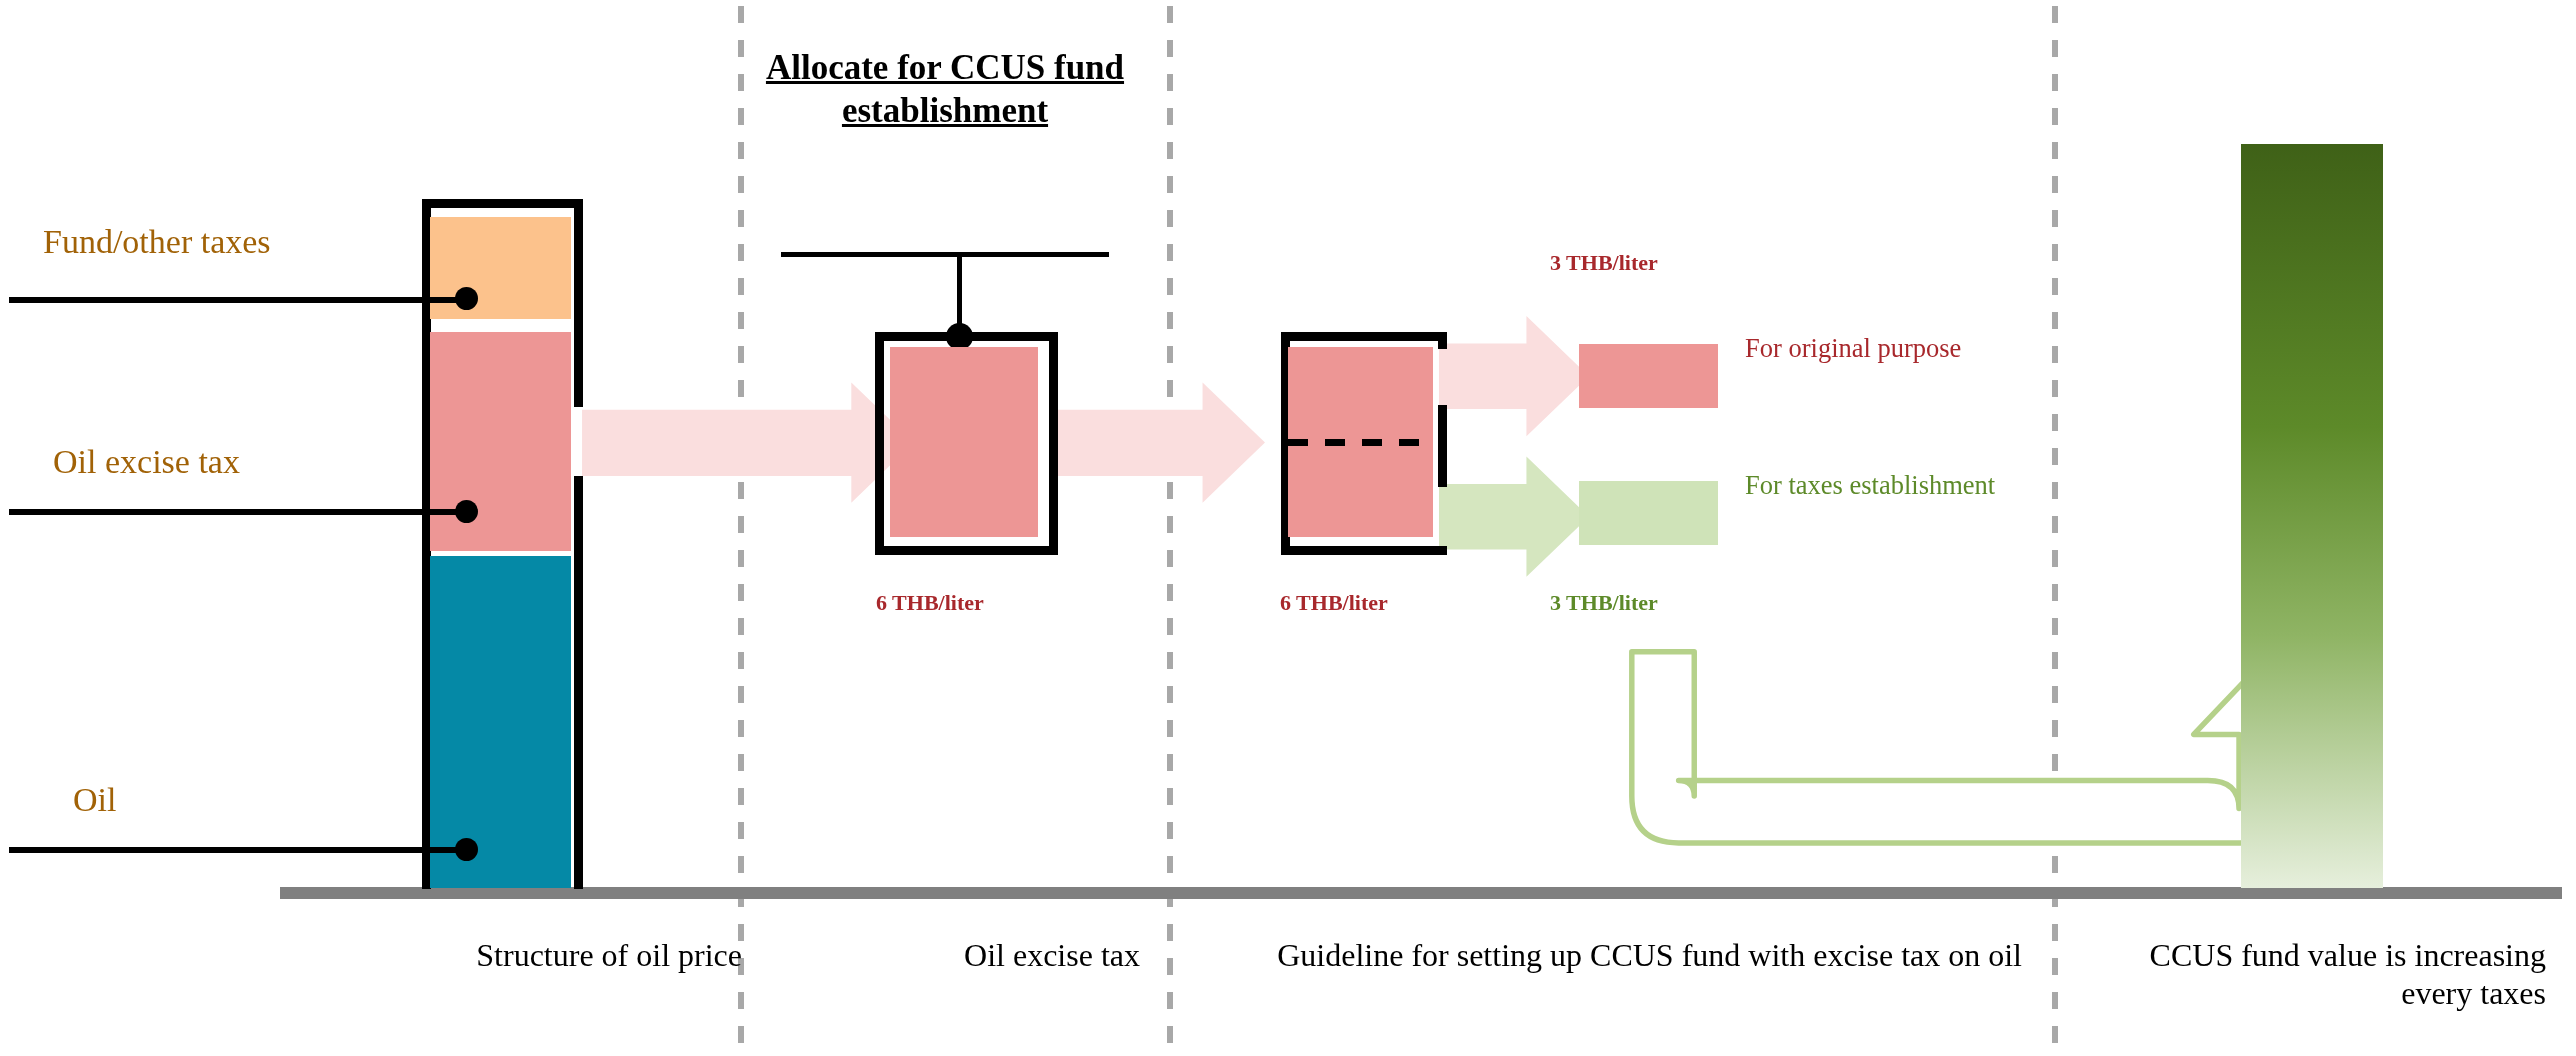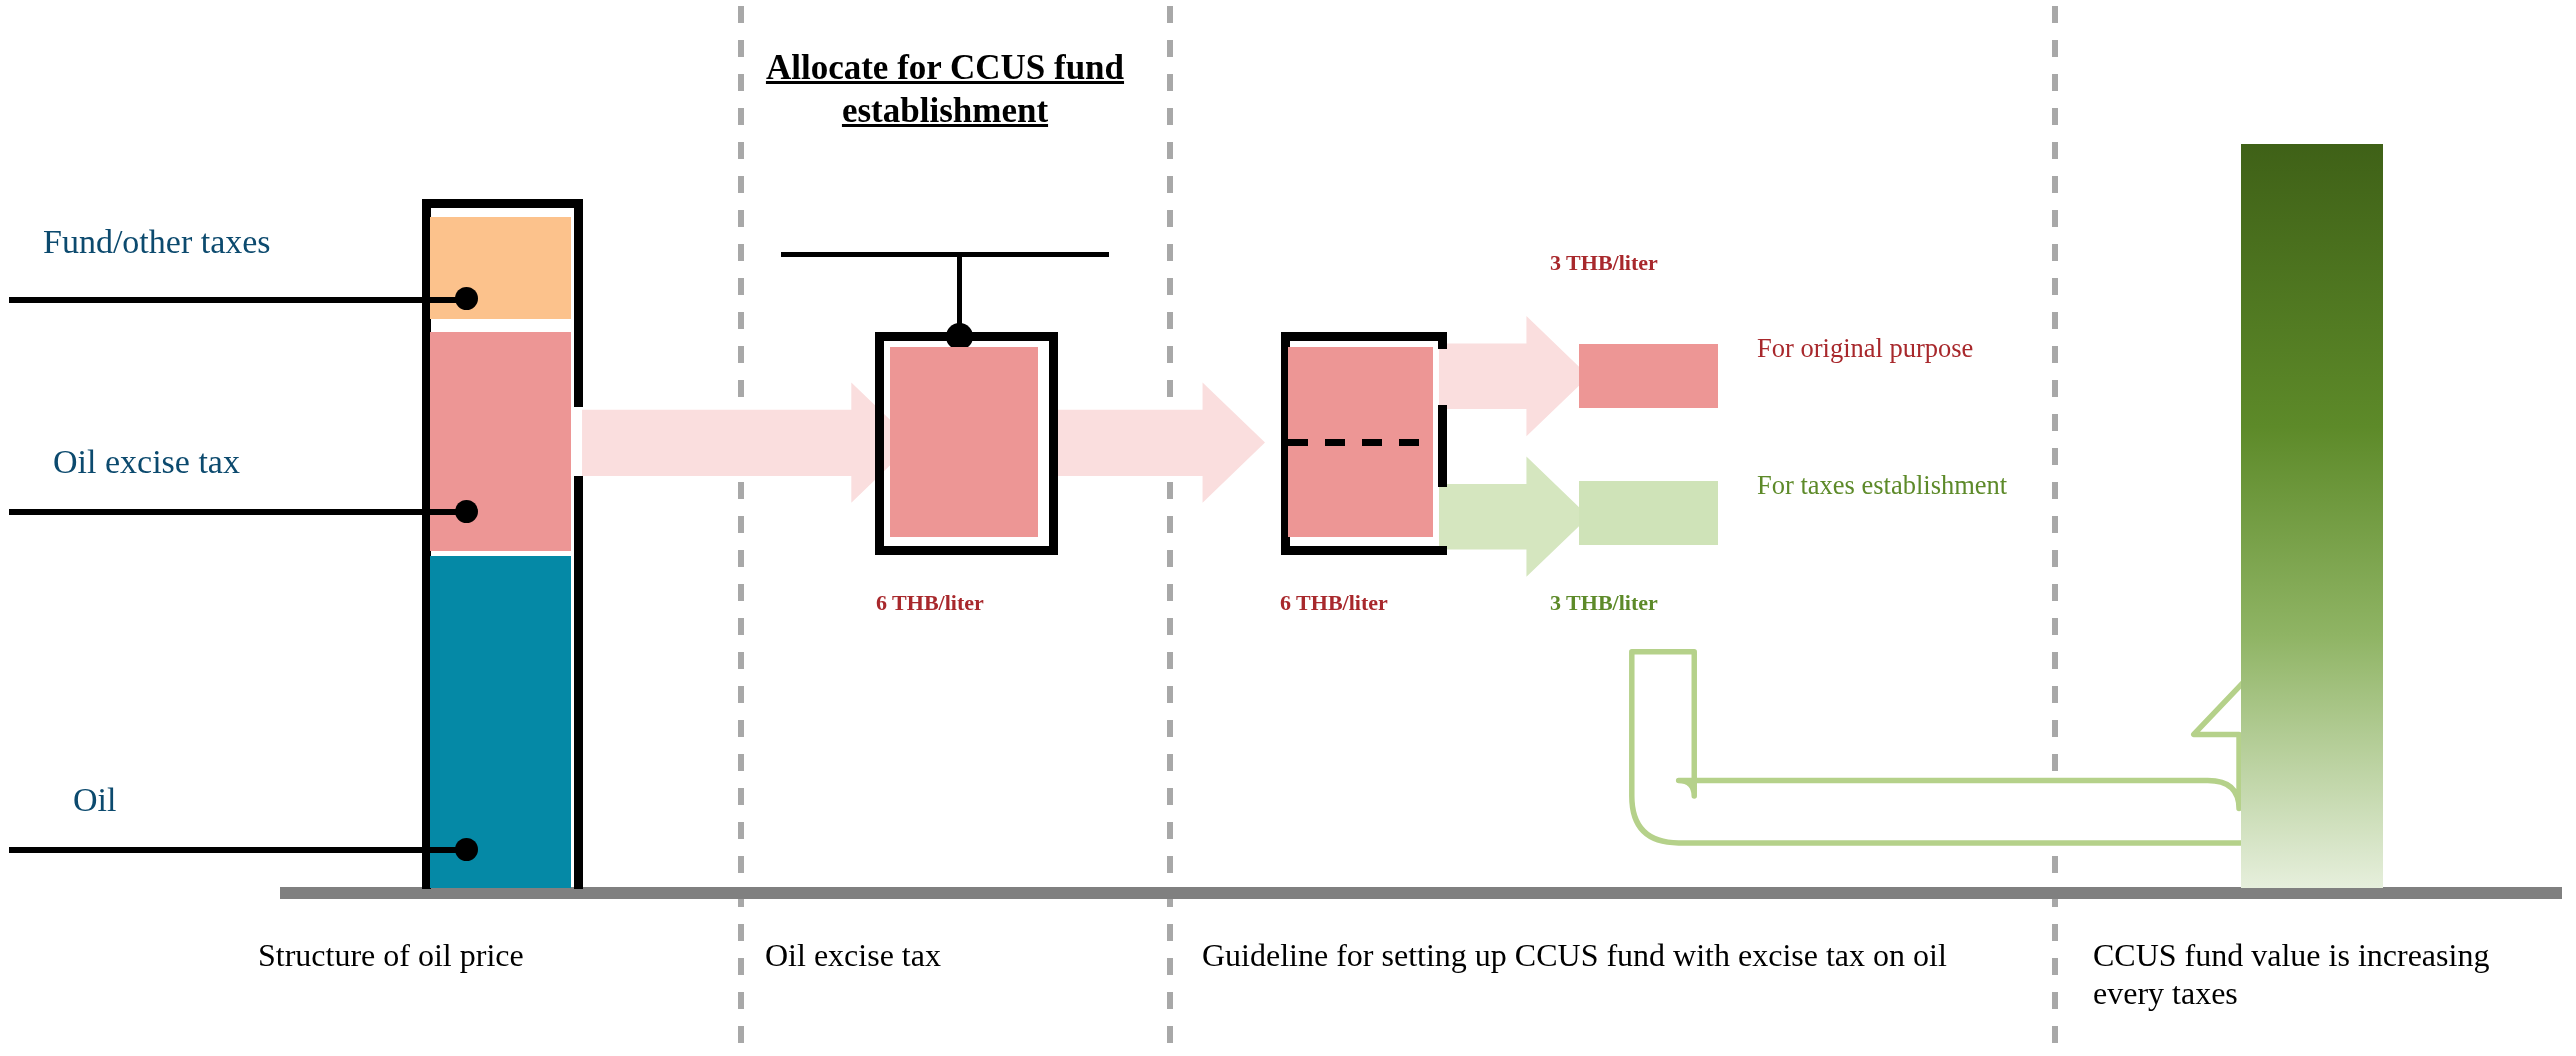--- a/index.html
+++ b/index.html
@@ -36,21 +36,21 @@
     left: 280px;
     top: 887px;
     width: 2282px;
     height: 11.7px;
     background: #808080;
   }
 
   
   .caption {
     position: absolute;
-    text-align: left;
+    text-align: right;
     color: #000000;
     font-size: 32px;
     line-height: 1.18;
     font-family: "Liberation Serif", "DejaVu Serif", serif;
   }
   .frame-edge { position: absolute; background: #000000; }
 
   .seg { position: absolute; left: 430px; width: 141px; }
   #seg-fund  { top: 217px; height: 102px; background: #fcc28c; }
   #seg-excise{ top: 332px; height: 219px; background: #ed9695; }
@@ -64,21 +64,21 @@
   }
   .leader-dot {
     position: absolute;
     width: 23.4px;
     height: 23.4px;
     border-radius: 50%;
     background: #000000;
   }
   .leader-label {
     position: absolute;
-    color: #0c4a6e;
+    color: #a16207;
     font-size: 34px;
     white-space: nowrap;
     font-family: "Liberation Serif", "DejaVu Serif", serif;
   }
 
   
   #callout-text {
     position: absolute;
     left: 750px;
     top: 47px;
@@ -143,21 +143,20 @@
   }
 
   
   .legend-swatch { position: absolute; width: 139px; height: 64px; }
   .legend-text {
     position: absolute;
     font-size: 26.5px;
     line-height: 1.22;
     width: 258px;
     font-family: "Liberation Serif", "DejaVu Serif", serif;
-    margin-left: 12px;
   }
   .legend-red   { color: #a8282c; }
   .legend-green { color: #5d8a29; }
 
   
   #growth-bar {
     position: absolute;
     left: 2241px;
     top: 144px;
     width: 142px;

